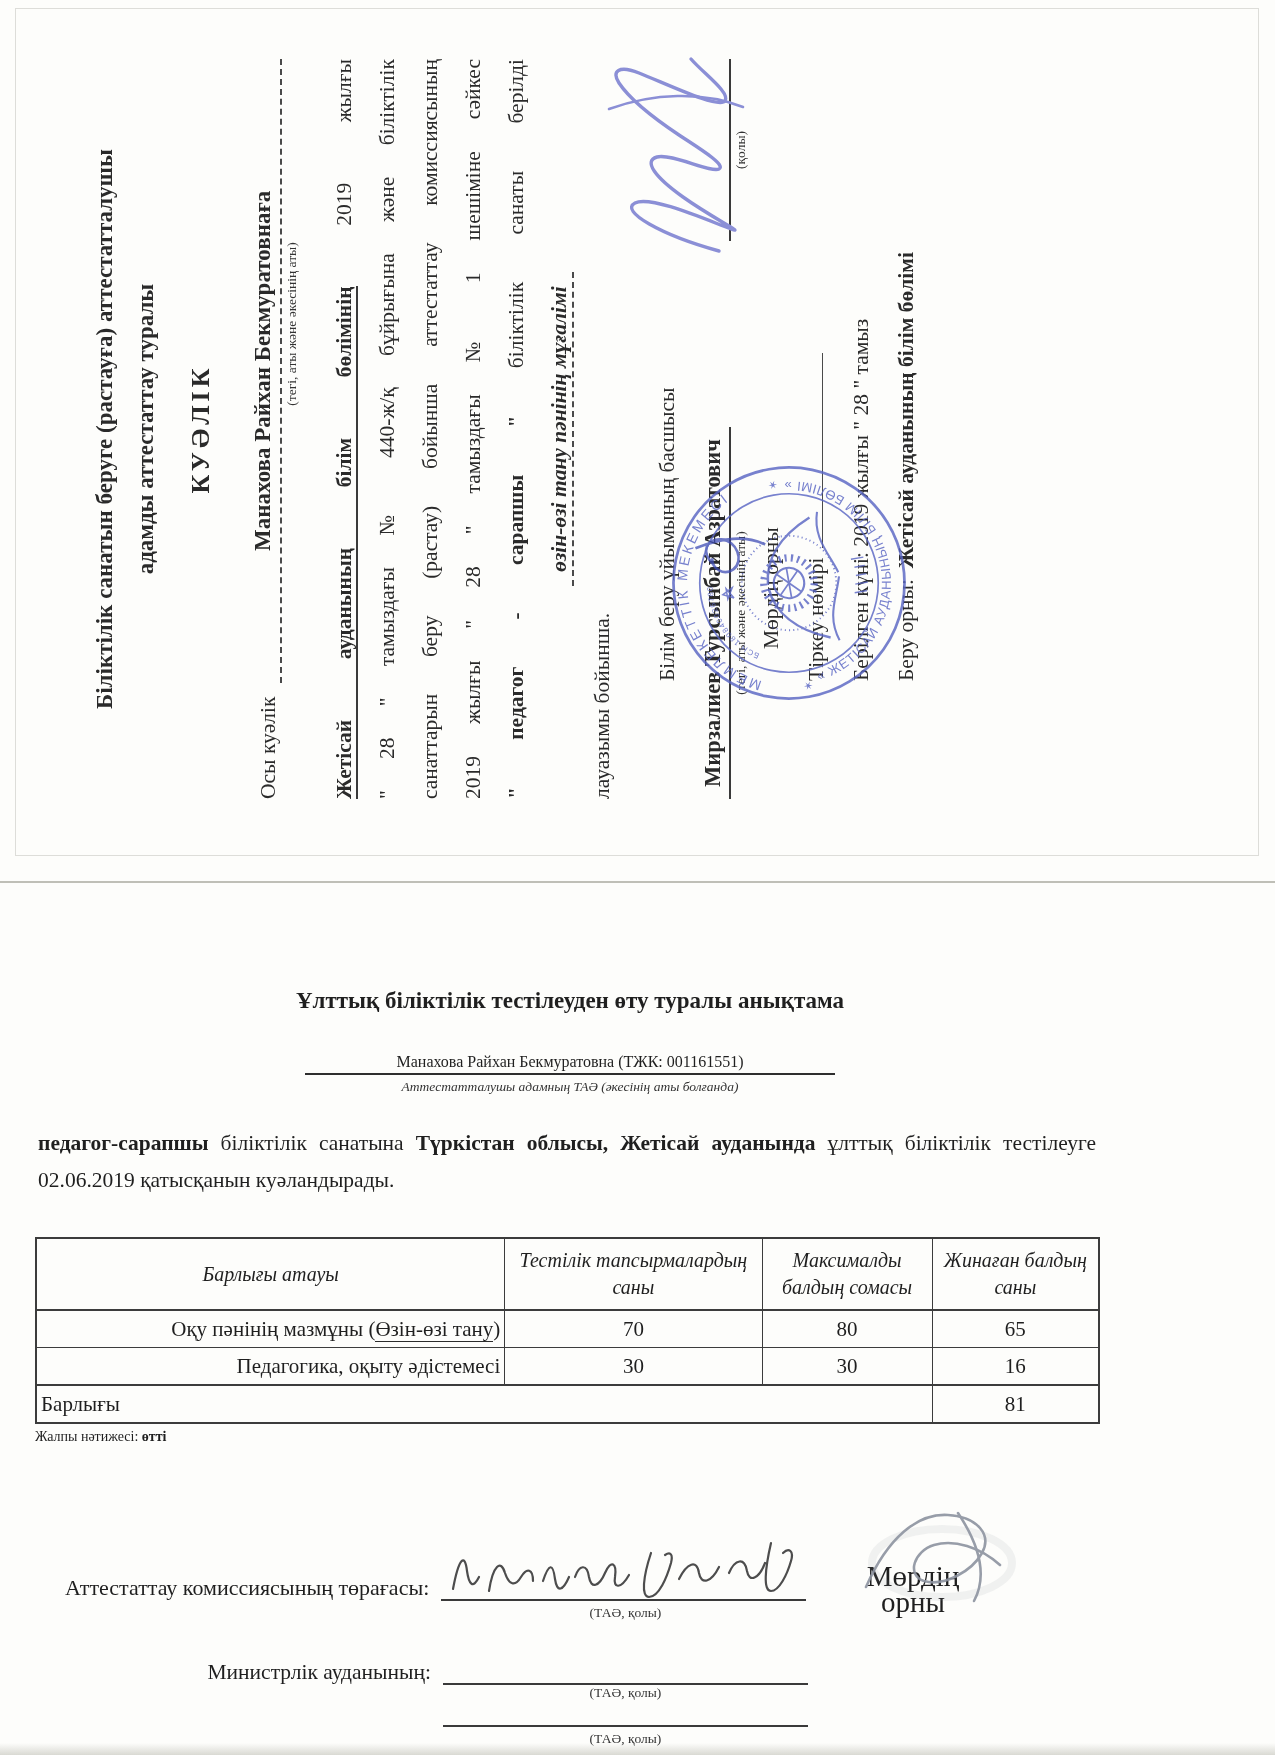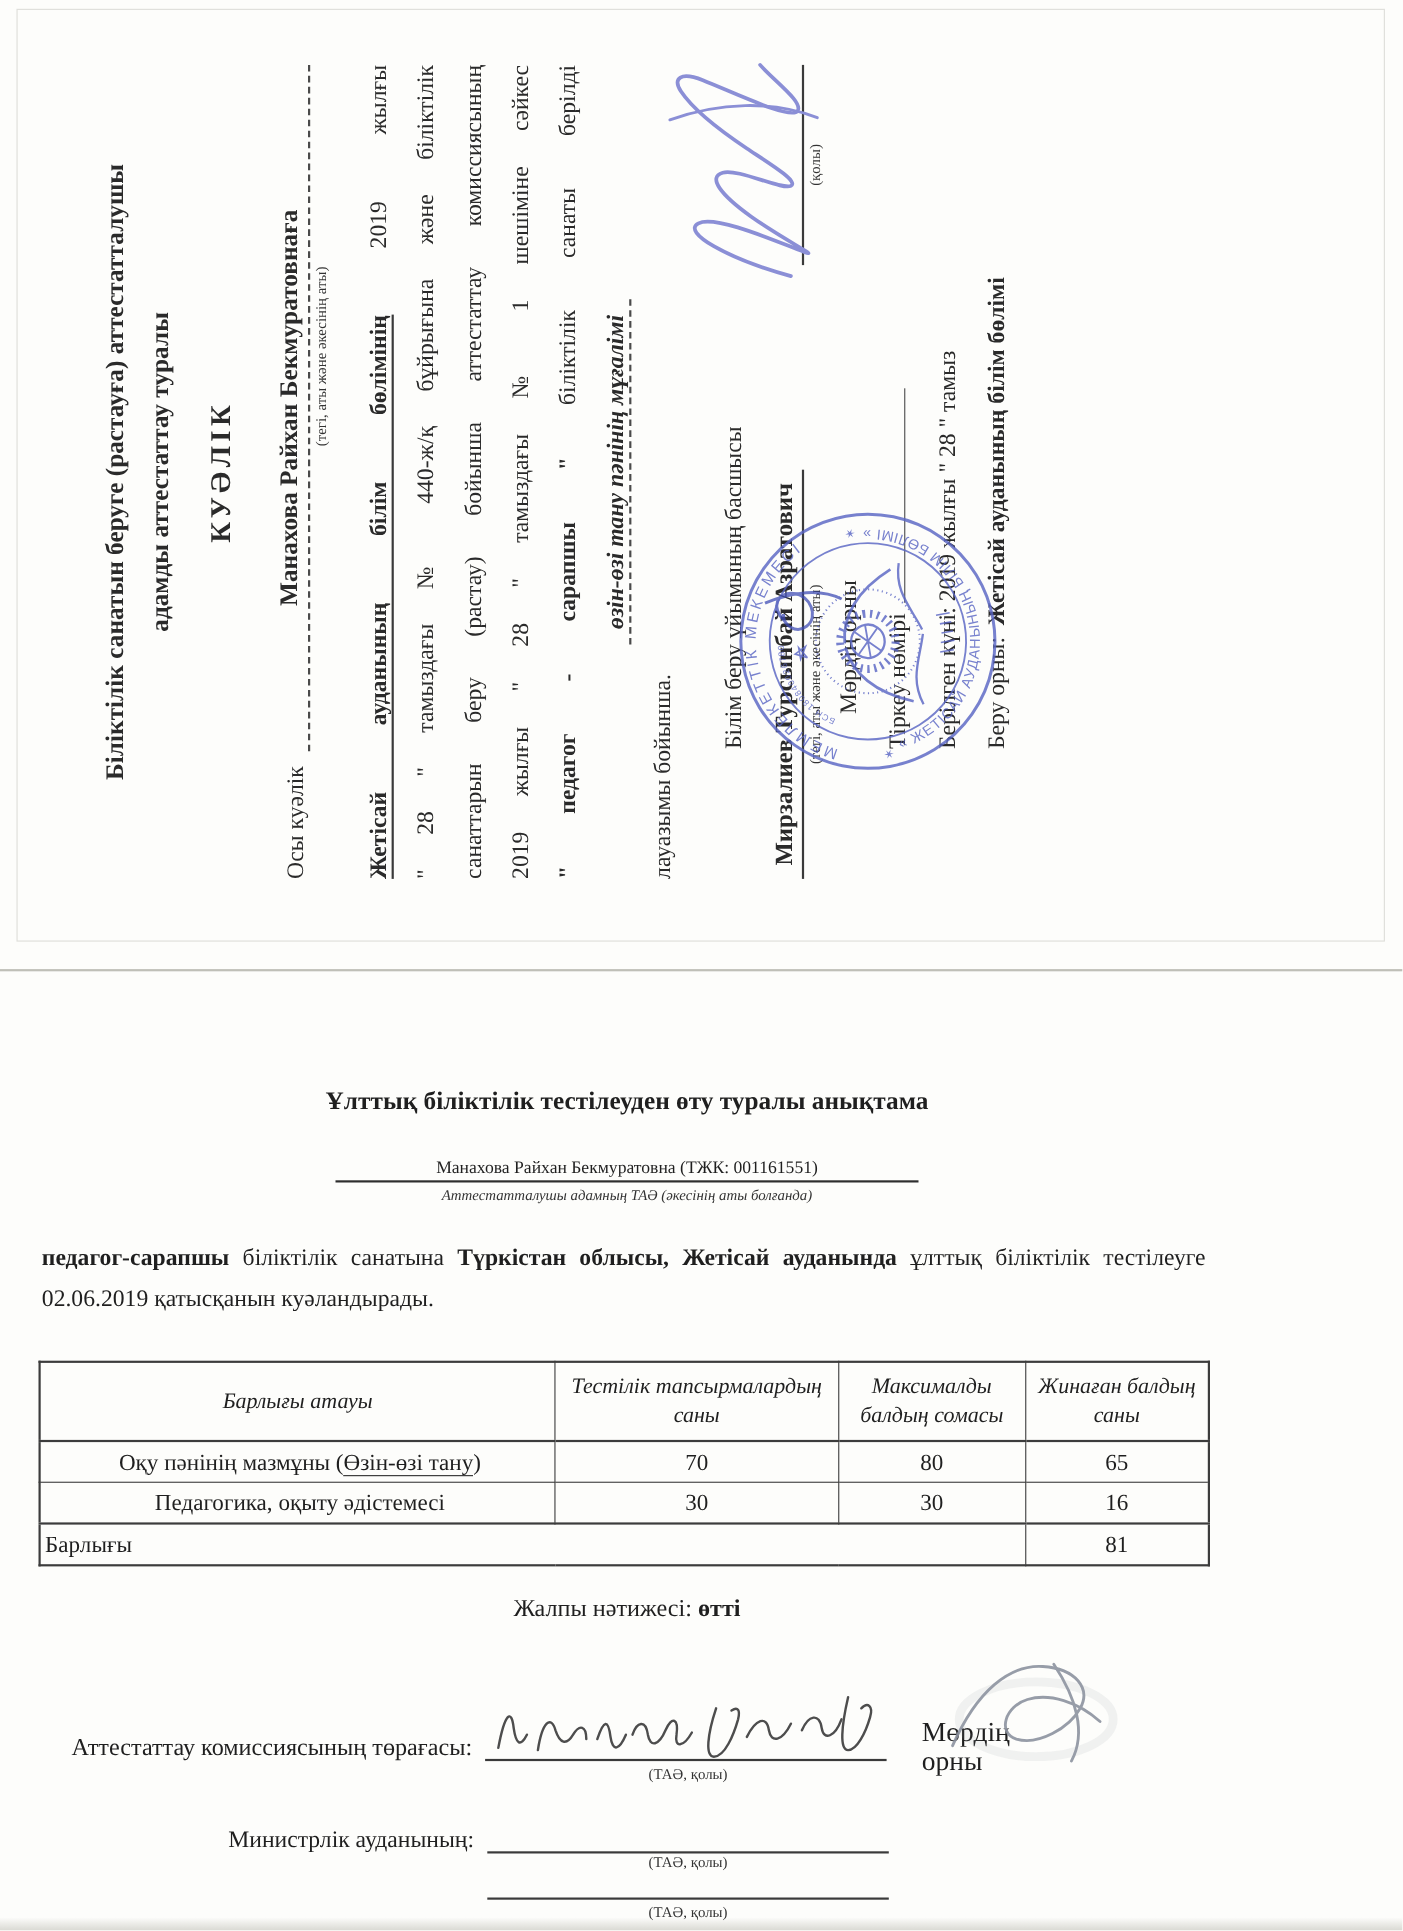--- a/index.html
+++ b/index.html
@@ -55,32 +55,32 @@
   .person-cap{margin-top:4px;font-style:italic;}
   .ref-par{position:absolute;top:240px;left:38px;width:1058px;font-size:21.5px;
     line-height:37px;text-align:justify;}
   .ref-table{position:absolute;top:352px;left:35px;width:1065px;border-collapse:collapse;
     font-size:21px;}
   .ref-table th,.ref-table td{border:1.6px solid #3c3c3c;}
   .ref-table{border:2px solid #3c3c3c;}
   .ref-table th{font-style:italic;font-weight:normal;font-size:20px;padding:8px 4px;
     border-bottom:2.6px solid #3c3c3c;line-height:1.35;}
   .ref-table td{padding:4px 4px;text-align:center;height:28px;}
-  .ref-table td.name{text-align:center;padding-left:8px;}
+  .ref-table td.name{text-align:right;padding-left:8px;}
   .ref-table tr.total td{border-top:2.6px solid #3c3c3c;}
   .ref-table td.total-label{text-align:left;padding-right:12px;border-left:none;}
   .u{border-bottom:1.6px solid #2c2c2c;}
-  .result-line{position:absolute;top:564px;left:35px;width:1070px;text-align:center;font-size:22px;}
+  .result-line{position:absolute;top:544px;left:35px;width:1070px;text-align:left;font-size:14px;}
   .chair-row{position:absolute;top:684px;left:65px;white-space:nowrap;font-size:22px;}
   .sig-area{display:inline-block;width:365px;border-bottom:2px solid #3a3a3a;
     vertical-align:bottom;position:relative;height:30px;margin-left:12px;}
   .sig-area svg{position:absolute;left:0;bottom:-8px;overflow:visible;}
   .chair-cap{position:absolute;top:720px;left:443px;width:365px;text-align:center;}
-  .stamp-place{position:absolute;top:678px;left:838px;width:110px;
-    font-size:25px;line-height:26px;z-index:1;}
+  .stamp-place{position:absolute;top:678px;left:858px;width:110px;text-align:center;
+    font-size:29px;line-height:26px;z-index:1;}
   .stamp-sig{position:absolute;top:618px;left:852px;z-index:2;}
   .ministry-row{position:absolute;top:768px;left:35px;white-space:nowrap;font-size:21.5px;}
   .ministry-row .m-label{display:inline-block;width:396px;text-align:right;}
   .min-cap{position:absolute;top:800px;left:443px;width:365px;text-align:center;}
   .line3{position:absolute;top:840px;left:443px;width:365px;border-bottom:2px solid #3a3a3a;}
   .line3-cap{position:absolute;top:846px;left:443px;width:365px;text-align:center;}
   .ref-date{position:absolute;top:822px;left:35px;width:1070px;text-align:right;
     font-style:italic;font-size:20.5px;}
   .artifact-bottom{position:absolute;left:0;bottom:0;width:100%;height:12px;
     background:linear-gradient(to bottom,rgba(188,188,178,0),rgba(188,188,178,.55));}

